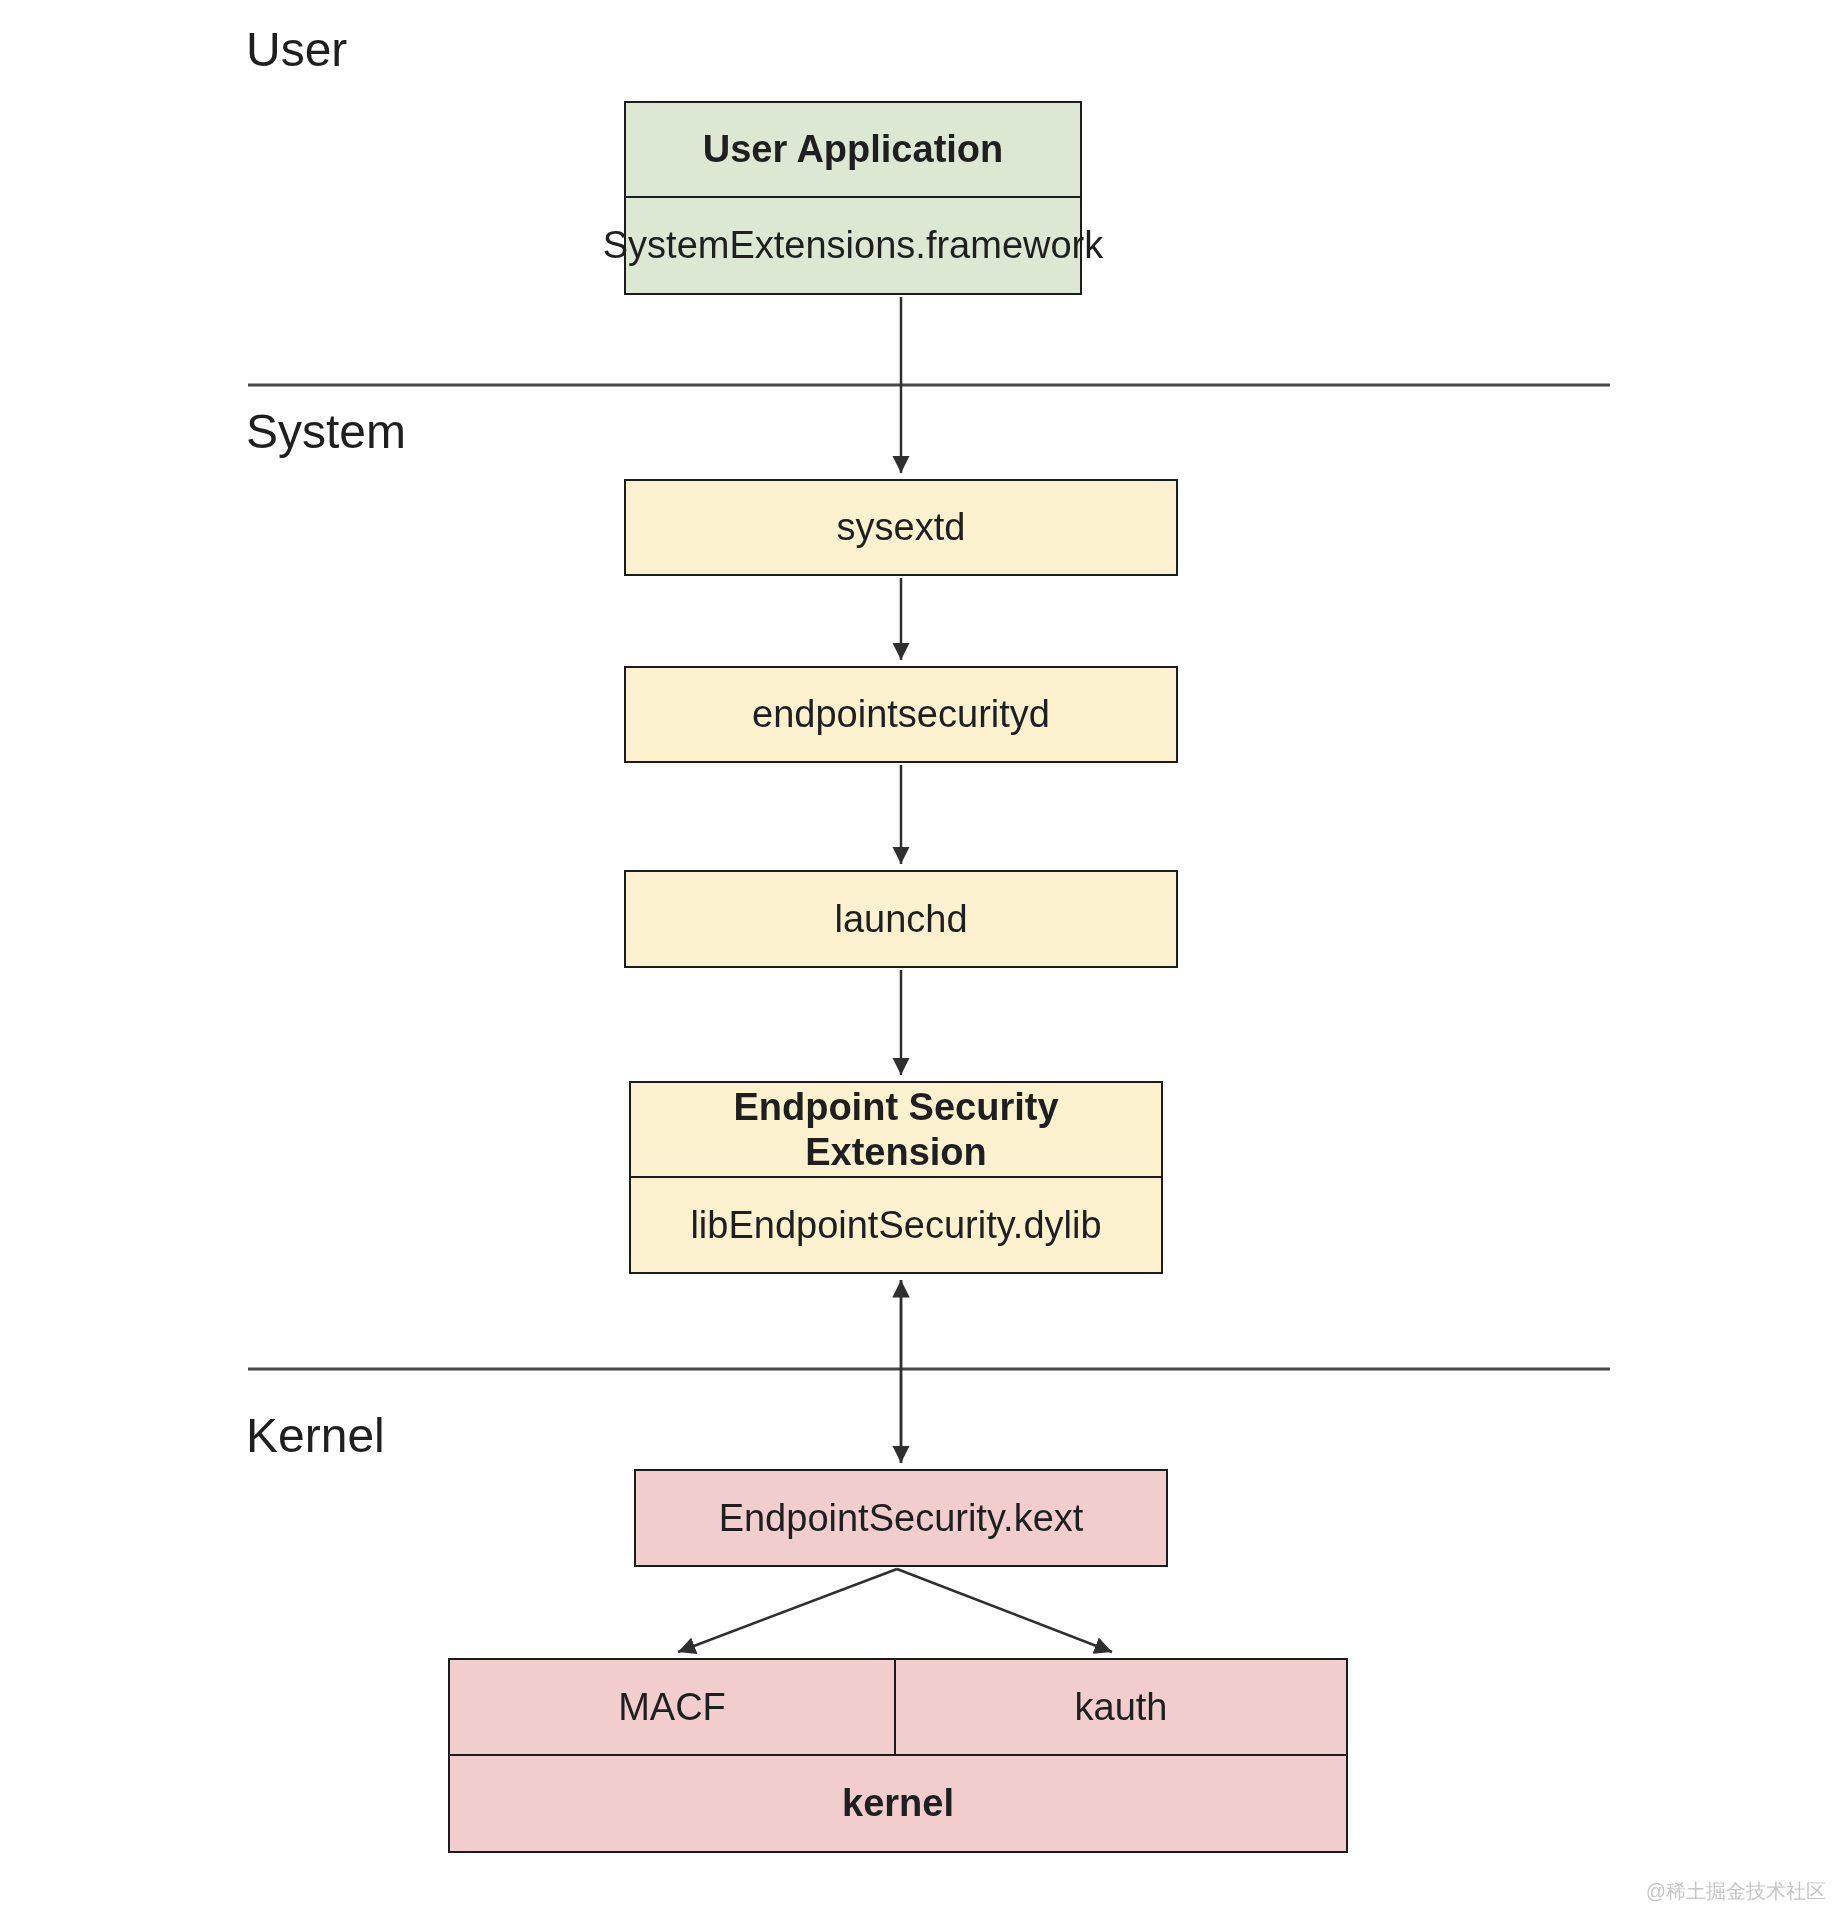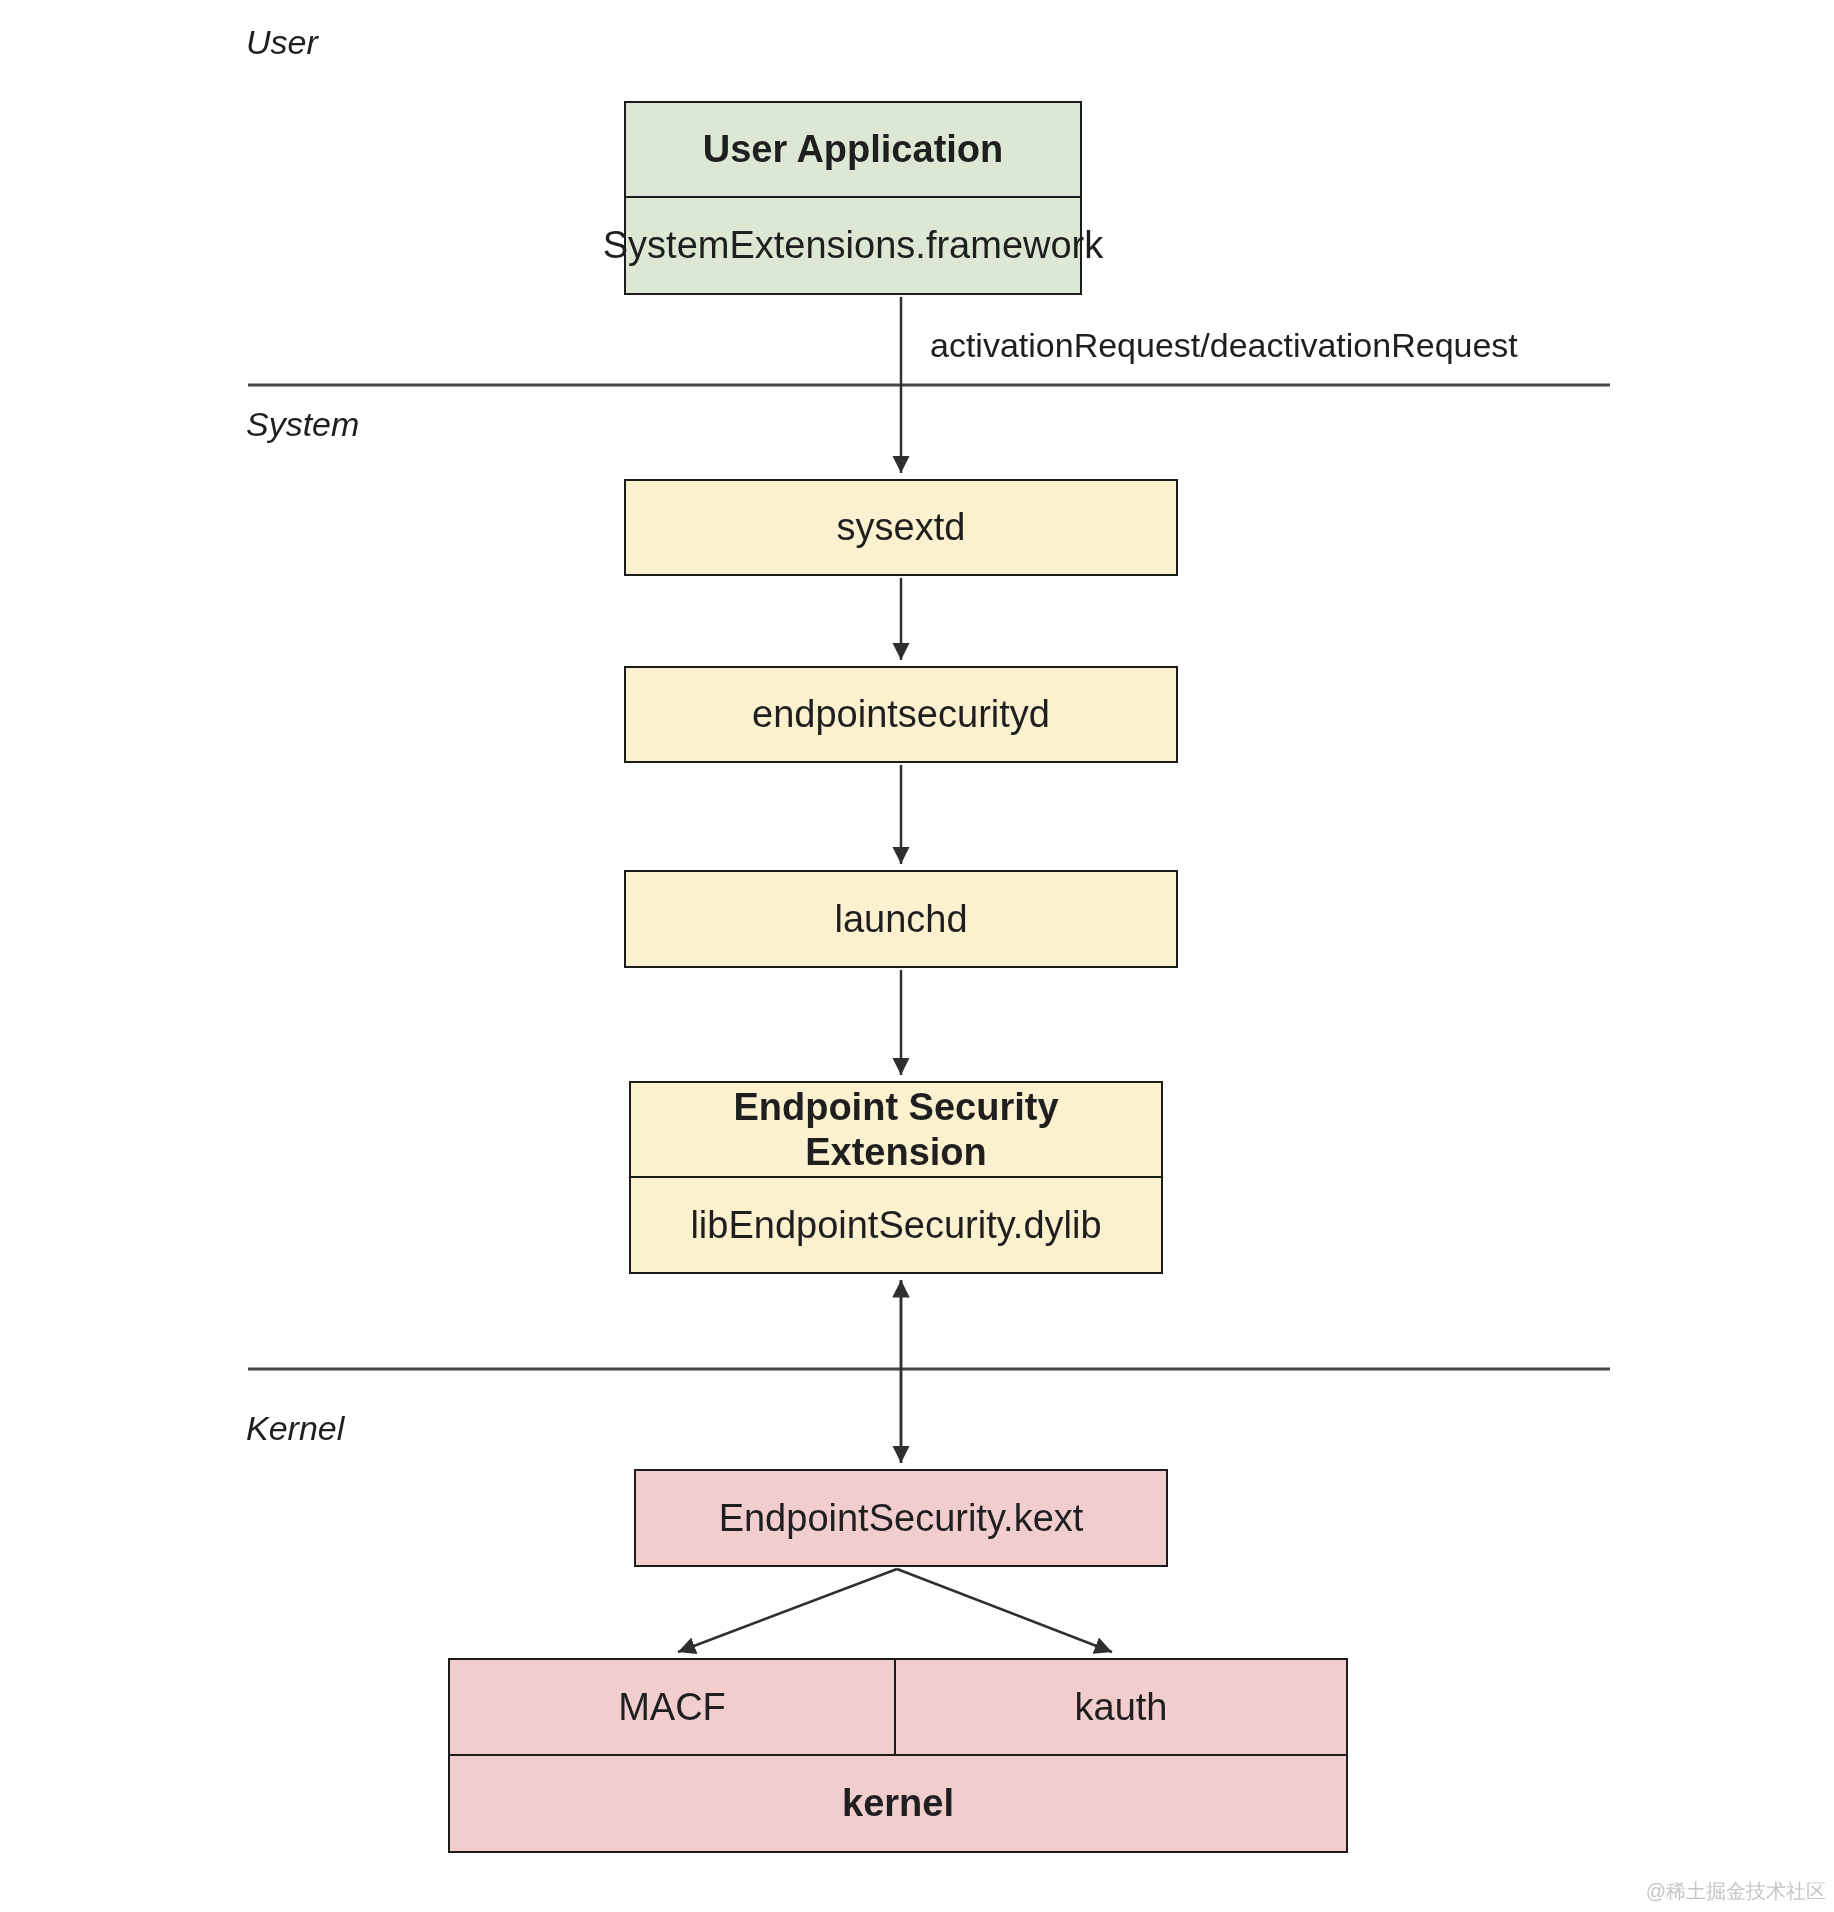--- a/index.html
+++ b/index.html
@@ -21,25 +21,24 @@
     font-family:"Liberation Sans", sans-serif;
     color:var(--color-text);
     overflow:hidden;
   }
   .connectors{position:absolute;left:0;top:0;width:1834px;height:1912px;}
   .connectors line{stroke:var(--color-line);stroke-width:2.5;}
   .connectors line.sep{stroke:var(--color-separator);stroke-width:3;}
   .connectors .arrowhead{fill:var(--color-line);}
   .section-label{
     position:absolute;
-    font-size:34px;
+    font-size:48px;
     line-height:1.1;
     color:var(--color-text);
     white-space:nowrap;
-    font-style:italic;
   }
   .dbox{
     position:absolute;
     box-sizing:border-box;
     border:2px solid var(--color-border);
     display:flex;
     align-items:center;
     justify-content:center;
     font-size:38px;
     text-align:center;
@@ -112,21 +111,20 @@
     <line x1="897" y1="1569" x2="1112" y2="1652" marker-end="url(#arr)"></line>
   </svg>
 
   <div class="section-label" style="left:246px;top:24px;">User</div>
 
   <div class="dbox green stacked" style="left:624px;top:101px;width:458px;height:194px;">
     <div class="row head" style="height:95px;">User Application</div>
     <div class="row" style="flex:1;">SystemExtensions.framework</div>
   </div>
 
-  <div class="edge-label" style="left:930px;top:326px;">activationRequest/deactivationRequest</div>
 
   <div class="section-label" style="left:246px;top:406px;">System</div>
 
   <div class="dbox yellow" style="left:624px;top:479px;width:554px;height:97px;">
     <span>sysextd</span>
   </div>
 
   <div class="dbox yellow" style="left:624px;top:666px;width:554px;height:97px;">
     <span>endpointsecurityd</span>
   </div>

